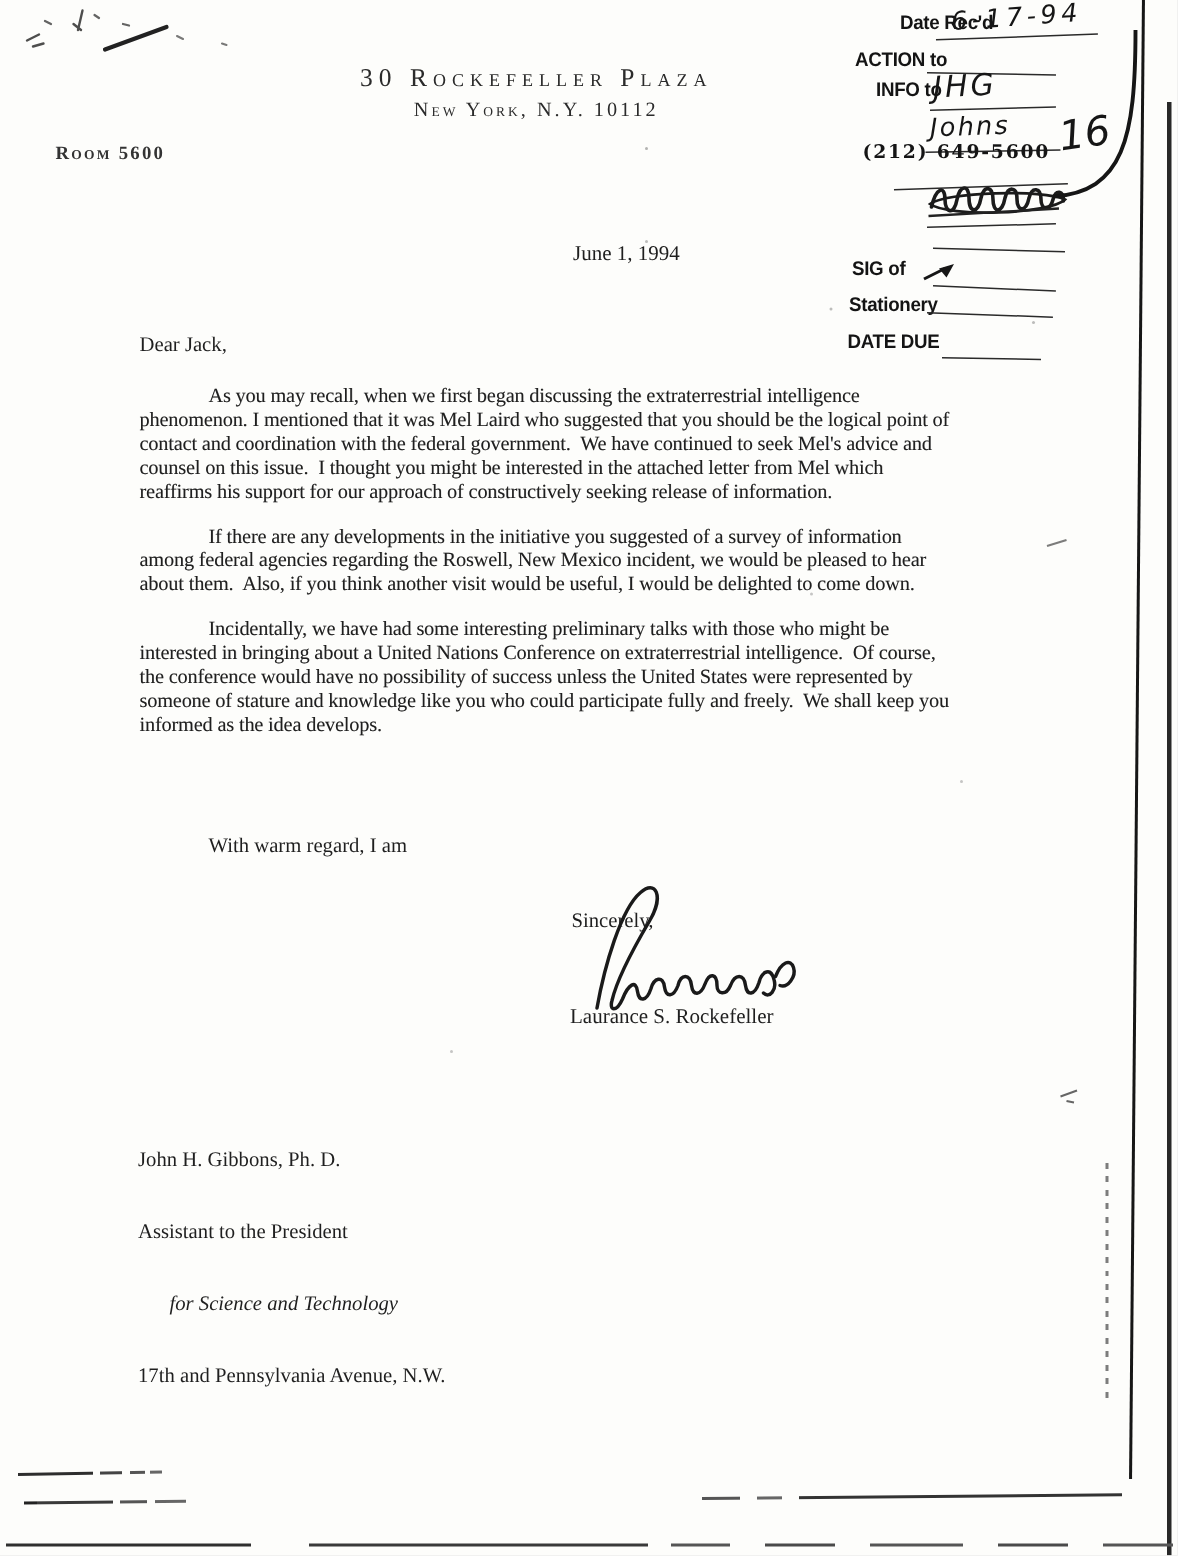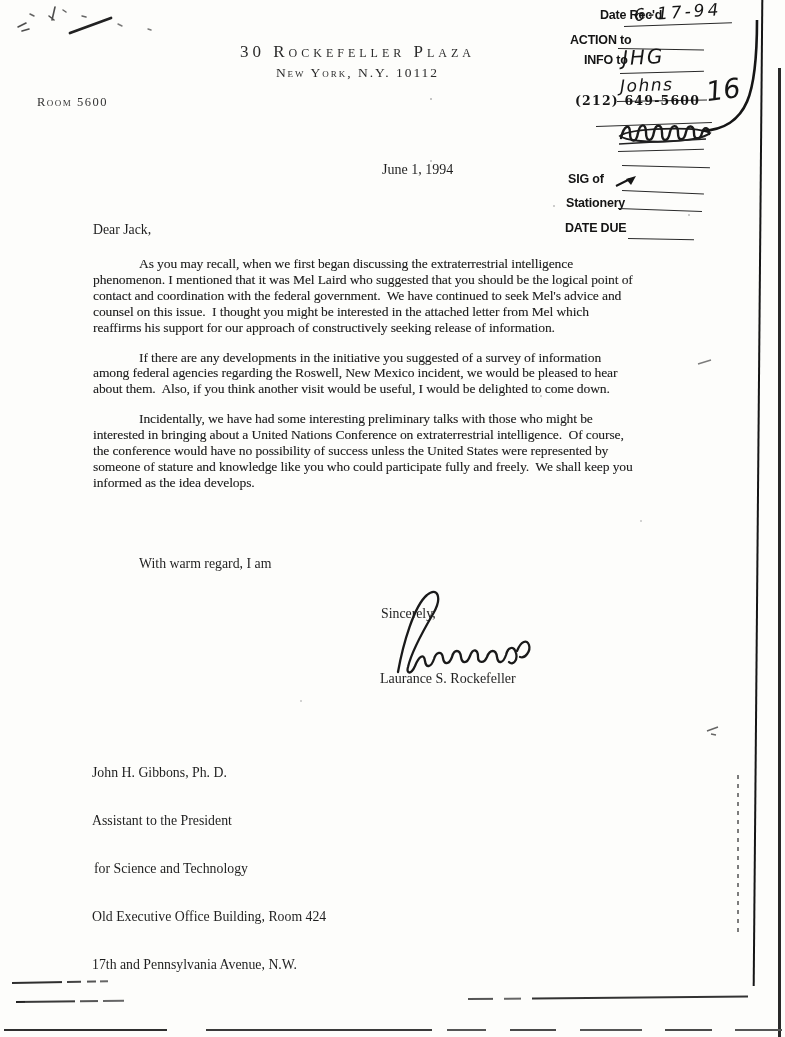--- a/index.html
+++ b/index.html
@@ -5,35 +5,35 @@
   html,body{margin:0;padding:0;background:#e8e8e8;}
   .page{
     position:relative;width:785px;height:1037px;background:#fdfdfb;
     font-family:"Liberation Serif",serif;color:#1f1f1f;overflow:hidden;
   }
   .abs{position:absolute;}
   
   .letterhead{left:175px;top:42px;width:365px;text-align:center;}
   .lh1{font-variant:small-caps;font-size:17px;letter-spacing:4px;color:#2b2b2b;}
   .lh2{font-variant:small-caps;font-size:13.5px;letter-spacing:2px;color:#2b2b2b;margin-top:3px;}
-  .room{left:37px;top:95px;font-variant:small-caps;font-size:12.5px;letter-spacing:1.5px;color:#333;}
+  .room{left:37px;top:95px;font-variant:small-caps;font-size:12.5px;letter-spacing:1.5px;color:#333;font-weight:bold;}
   
   .date{left:382px;top:162px;font-size:14px;}
   .salutation{left:93px;top:222px;font-size:13.8px;}
   .bodycol{left:93px;top:256px;width:540px;}
   .bodycol p{
     margin:0 0 14px 0;font-size:13.5px;line-height:15.9px;text-indent:46px;
     white-space:pre-wrap;letter-spacing:-0.1px;
     text-shadow:0.2px 0.2px 0 rgba(0,0,0,.30);
   }
   .closing{left:139px;top:556px;font-size:13.8px;}
   .signoff{left:381px;top:606px;font-size:13.8px;}
   .signame{left:380px;top:671px;font-size:14px;}
   .recipient{left:92px;top:733px;font-size:13.8px;line-height:16px;white-space:pre-wrap;}
-  .recipient .indent{margin-left:2px;}
+  .recipient .indent{margin-left:21px;font-style:italic;}
   
   .stamp{left:560px;top:0;width:225px;height:250px;}
   .stamp .lbl{
     position:absolute;font-family:"Liberation Sans",sans-serif;font-weight:bold;
     font-size:12.5px;letter-spacing:-0.2px;color:#141414;transform:scaleY(1.05);
   }
   .hand{
     position:absolute;font-family:"DejaVu Sans",sans-serif;font-style:italic;color:#161616;
   }
   .uline{position:absolute;height:1.4px;background:#2a2a2a;transform-origin:left center;}
@@ -114,21 +114,20 @@
   <svg class="abs" style="left:370px;top:588px;" width="172" height="88" viewBox="0 0 172 88">
     <path d="M28 84 C33 56 44 18 57 7 C67 -2 73 9 63 26 C53 43 41 66 38 79 C36 86 41 87 45 78 C49 68 54 65 55 73 C56 80 61 80 64 71 C66 64 72 62 73 70 C74 77 79 77 82 69 C84 61 90 61 91 69 C92 76 97 76 100 68 C103 60 108 61 108 69 C108 75 114 76 117 69 C120 61 126 61 127 69 C128 76 133 76 136 67 C138 59 144 57 146 65 C148 72 143 78 139 74" fill="none" stroke="#1a1a1a" stroke-width="2.3" stroke-linecap="round"></path>
     <path d="M147 63 C151 53 157 51 159 57 C161 63 155 71 150 69" fill="none" stroke="#1a1a1a" stroke-width="2.3" stroke-linecap="round"></path>
   </svg>
   <div class="abs signame">Laurance S. Rockefeller</div>
 
   <div class="abs recipient">
     <div>John H. Gibbons, Ph. D.</div>
     <div>Assistant to the President</div>
     <div class="indent">for Science and Technology</div>
-    <div>Old Executive Office Building, Room 424</div>
     <div>17th and Pennsylvania Avenue, N.W.</div>
   </div>
 
   <div class="vline" style="left:757px;top:0;width:2px;height:986px;transform:rotate(0.5deg);"></div>
   <div class="vline" style="left:778px;top:68px;width:2.5px;height:969px;opacity:.92;"></div>
   <div class="abs" style="left:737px;top:775px;width:1.5px;height:160px;background:repeating-linear-gradient(to bottom,#666 0 4px,transparent 4px 9px);opacity:.85;"></div>
 
   <svg class="abs" style="left:0;top:0;pointer-events:none;" width="785" height="1037" viewBox="0 0 785 1037">
     <path d="M757 20 C757 92 749 128 702 131" fill="none" stroke="#161616" stroke-width="2.6"></path>
 

